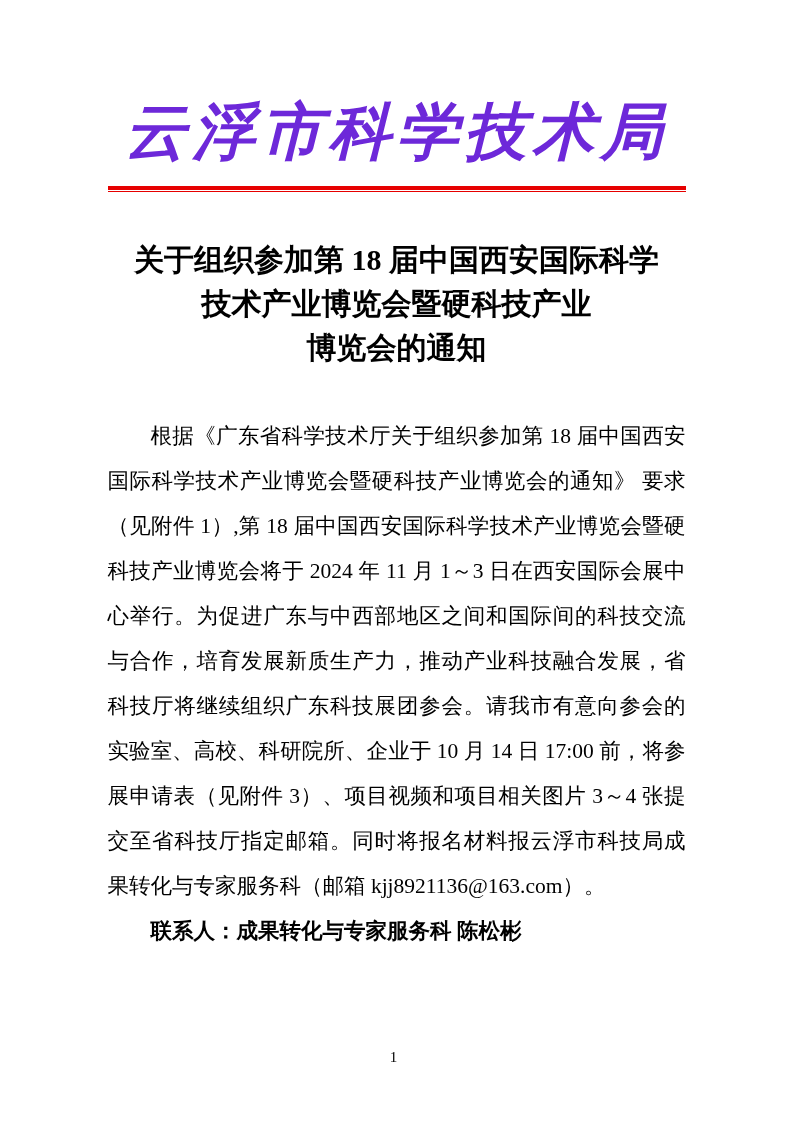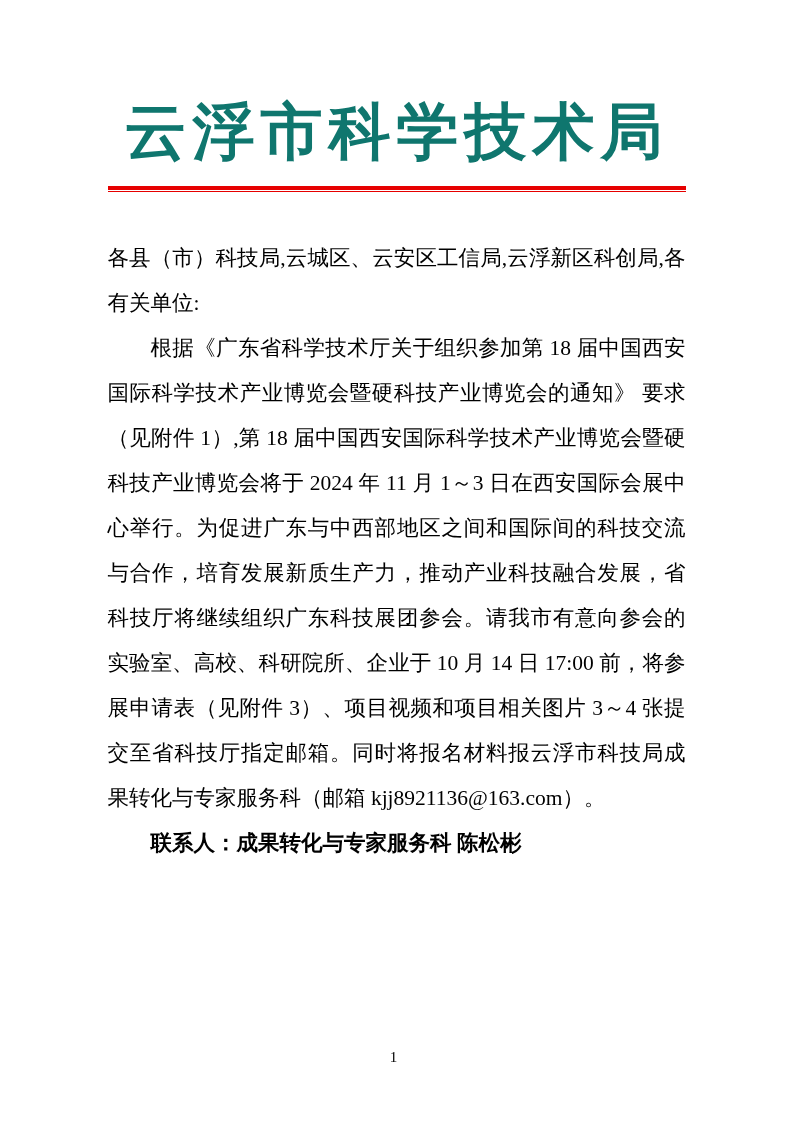--- a/index.html
+++ b/index.html
@@ -12,26 +12,27 @@
     background: #ffffff;
     overflow: hidden;
     font-family: "Liberation Serif", "DejaVu Serif", serif;
     color: #000000;
   }
   
   .letterhead { width: 578px; margin: 0 auto; }
   .agency-name {
     margin-top: 84px;
     text-align: center;
-    color: #0f766e;
+    color: #6d28d9;
     font-size: 62px;
     font-weight: bold;
     letter-spacing: 6px;
     line-height: 96px;
     white-space: nowrap;
+    font-style: italic;
   }
   .letterhead-rule { margin-top: 6px; }
   .rule-thick { height: 4px; background: #e60000; }
   .rule-thin  { height: 1px; background: #e60000; margin-top: 1px; }
 
   
   .doc-title {
     margin: 46px auto 0;
     width: 640px;
     text-align: center;
@@ -71,22 +72,26 @@
 <div class="page">
 
   <div class="letterhead">
     <div class="agency-name">云浮市科学技术局</div>
     <div class="letterhead-rule">
       <div class="rule-thick"></div>
       <div class="rule-thin"></div>
     </div>
   </div>
 
+  <h1 class="doc-title">
+    <span class="title-line">关于组织参加第 18 届中国西安国际科学</span>
+    <span class="title-line">技术产业博览会暨硬科技产业</span>
+    <span class="title-line">博览会的通知</span>
+  </h1>
 
   <div class="doc-body">
-    <p class="salutation">各县（市）科技局,云城区、云安区工信局,云浮新区科创局,各有关单位:</p>
     <p class="para-indent">根据《广东省科学技术厅关于组织参加第 18 届中国西安国际科学技术产业博览会暨硬科技产业博览会的通知》 要求（见附件 1）,第 18 届中国西安国际科学技术产业博览会暨硬科技产业博览会将于 2024 年 11 月 1～3 日在西安国际会展中心举行。为促进广东与中西部地区之间和国际间的科技交流与合作，培育发展新质生产力，推动产业科技融合发展，省科技厅将继续组织广东科技展团参会。请我市有意向参会的实验室、高校、科研院所、企业于 10 月 14 日 17:00 前，将参展申请表（见附件 3）、项目视频和项目相关图片 3～4 张提交至省科技厅指定邮箱。同时将报名材料报云浮市科技局成果转化与专家服务科（邮箱 kjj8921136@163.com）。</p>
     <p class="para-indent contact-line">联系人：成果转化与专家服务科 陈松彬</p>
   </div>
 
   <div class="page-number">1</div>
 
 </div>
 
 </body></html>

